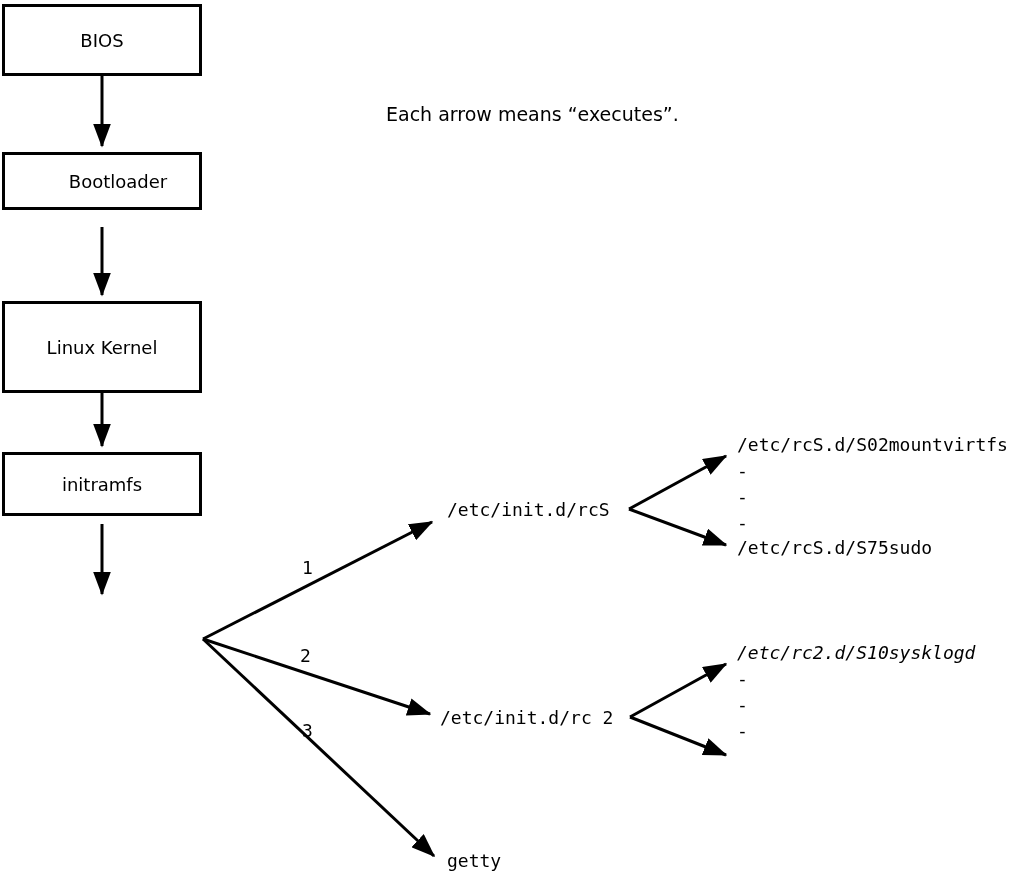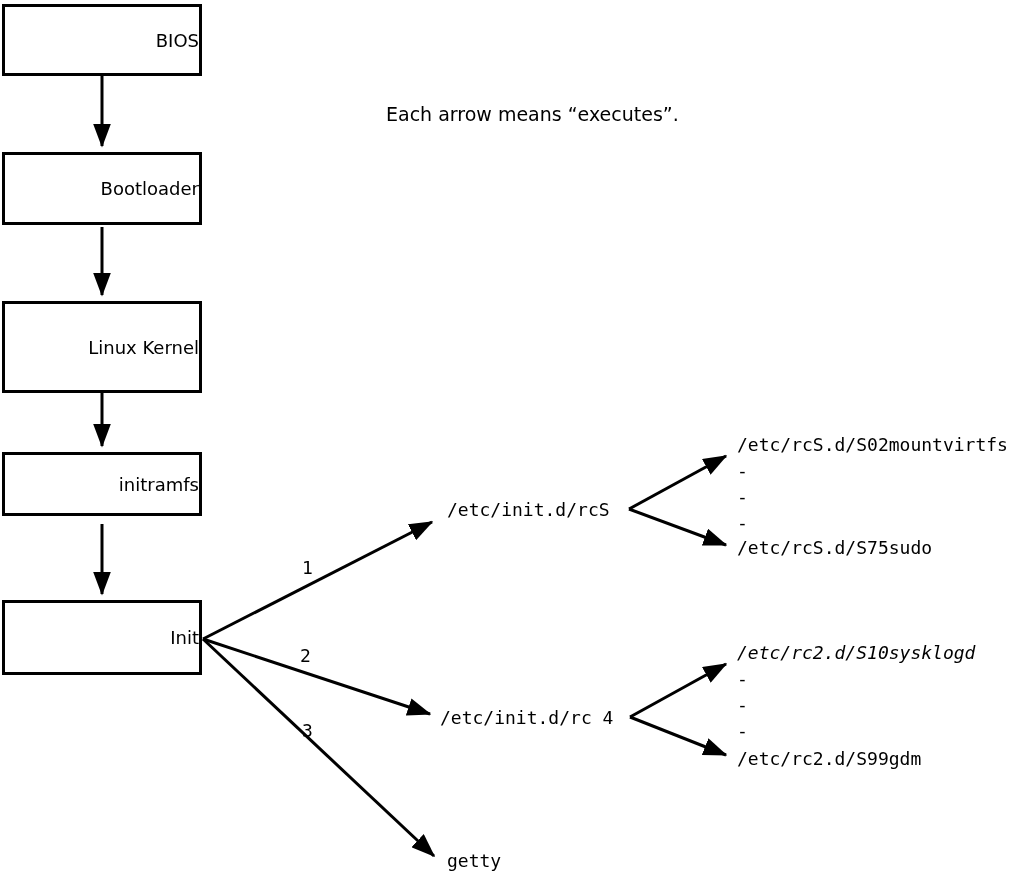--- a/index.html
+++ b/index.html
@@ -28,21 +28,21 @@
   }
   .box {
     position: absolute;
     left: 2px;
     width: 200px;
     box-sizing: border-box;
     border: 3px solid #000000;
     background: #ffffff;
     display: flex;
     align-items: center;
-    justify-content: flex-end;
+    justify-content: center;
     font-size: 18px;
   }
   .caption {
     position: absolute;
     left: 358px;
     top: 103px;
     font-size: 19px;
     white-space: nowrap;
     margin-left: 28px;
   }
@@ -78,48 +78,44 @@
     <line x1="629" y1="509" x2="726" y2="456" marker-end="url(#ah)"></line>
     <line x1="629" y1="509" x2="726" y2="545" marker-end="url(#ah)"></line>
 
     <line x1="630" y1="717" x2="726" y2="664" marker-end="url(#ah)"></line>
     <line x1="630" y1="717" x2="726" y2="755" marker-end="url(#ah)"></line>
   </svg>
 
   <div class="box" style="top:4px;   height:72px;">
       <span>BIOS</span>
     </div>
-  <div class="box" style="top:152px; height:73px;padding-left:32px;">
+  <div class="box" style="top:152px; height:58px;padding-left:32px;">
       <span>Bootloader</span>
     </div>
   <div class="box" style="top:301px; height:92px;">
       <span>Linux Kernel</span>
     </div>
   <div class="box" style="top:452px; height:64px;">
       <span>initramfs</span>
-    </div>
-  <div class="box" style="top:600px; height:75px;">
-      <span>Init</span>
     </div>
 
   <div class="caption">Each arrow means “executes”.</div>
 
   <div class="mono" style="left:302px; top:558px;">1</div>
   <div class="mono" style="left:300px; top:646px;">2</div>
   <div class="mono" style="left:302px; top:721px;">3</div>
 
   <div class="mono" style="left:447px; top:500px;">/etc/init.d/rcS</div>
-  <div class="mono" style="left:440px; top:708px;">/etc/init.d/rc 4</div>
+  <div class="mono" style="left:440px; top:708px;">/etc/init.d/rc 2</div>
   <div class="mono" style="left:447px; top:851px;text-align:right;">getty</div>
 
   <div class="mono" style="left:737px; top:435px;">/etc/rcS.d/S02mountvirtfs</div>
   <div class="mono" style="left:737px; top:461px;">-</div>
   <div class="mono" style="left:737px; top:487px;">-</div>
   <div class="mono" style="left:737px; top:513px;">-</div>
   <div class="mono" style="left:737px; top:538px;">/etc/rcS.d/S75sudo</div>
 
   <div class="mono" style="left:737px; top:643px;font-style:italic;">/etc/rc2.d/S10sysklogd</div>
   <div class="mono" style="left:737px; top:669px;">-</div>
   <div class="mono" style="left:737px; top:695px;">-</div>
   <div class="mono" style="left:737px; top:721px;">-</div>
-  <div class="mono" style="left:737px; top:749px;">/etc/rc2.d/S99gdm</div>
 
 </div>
 
 </body></html>

